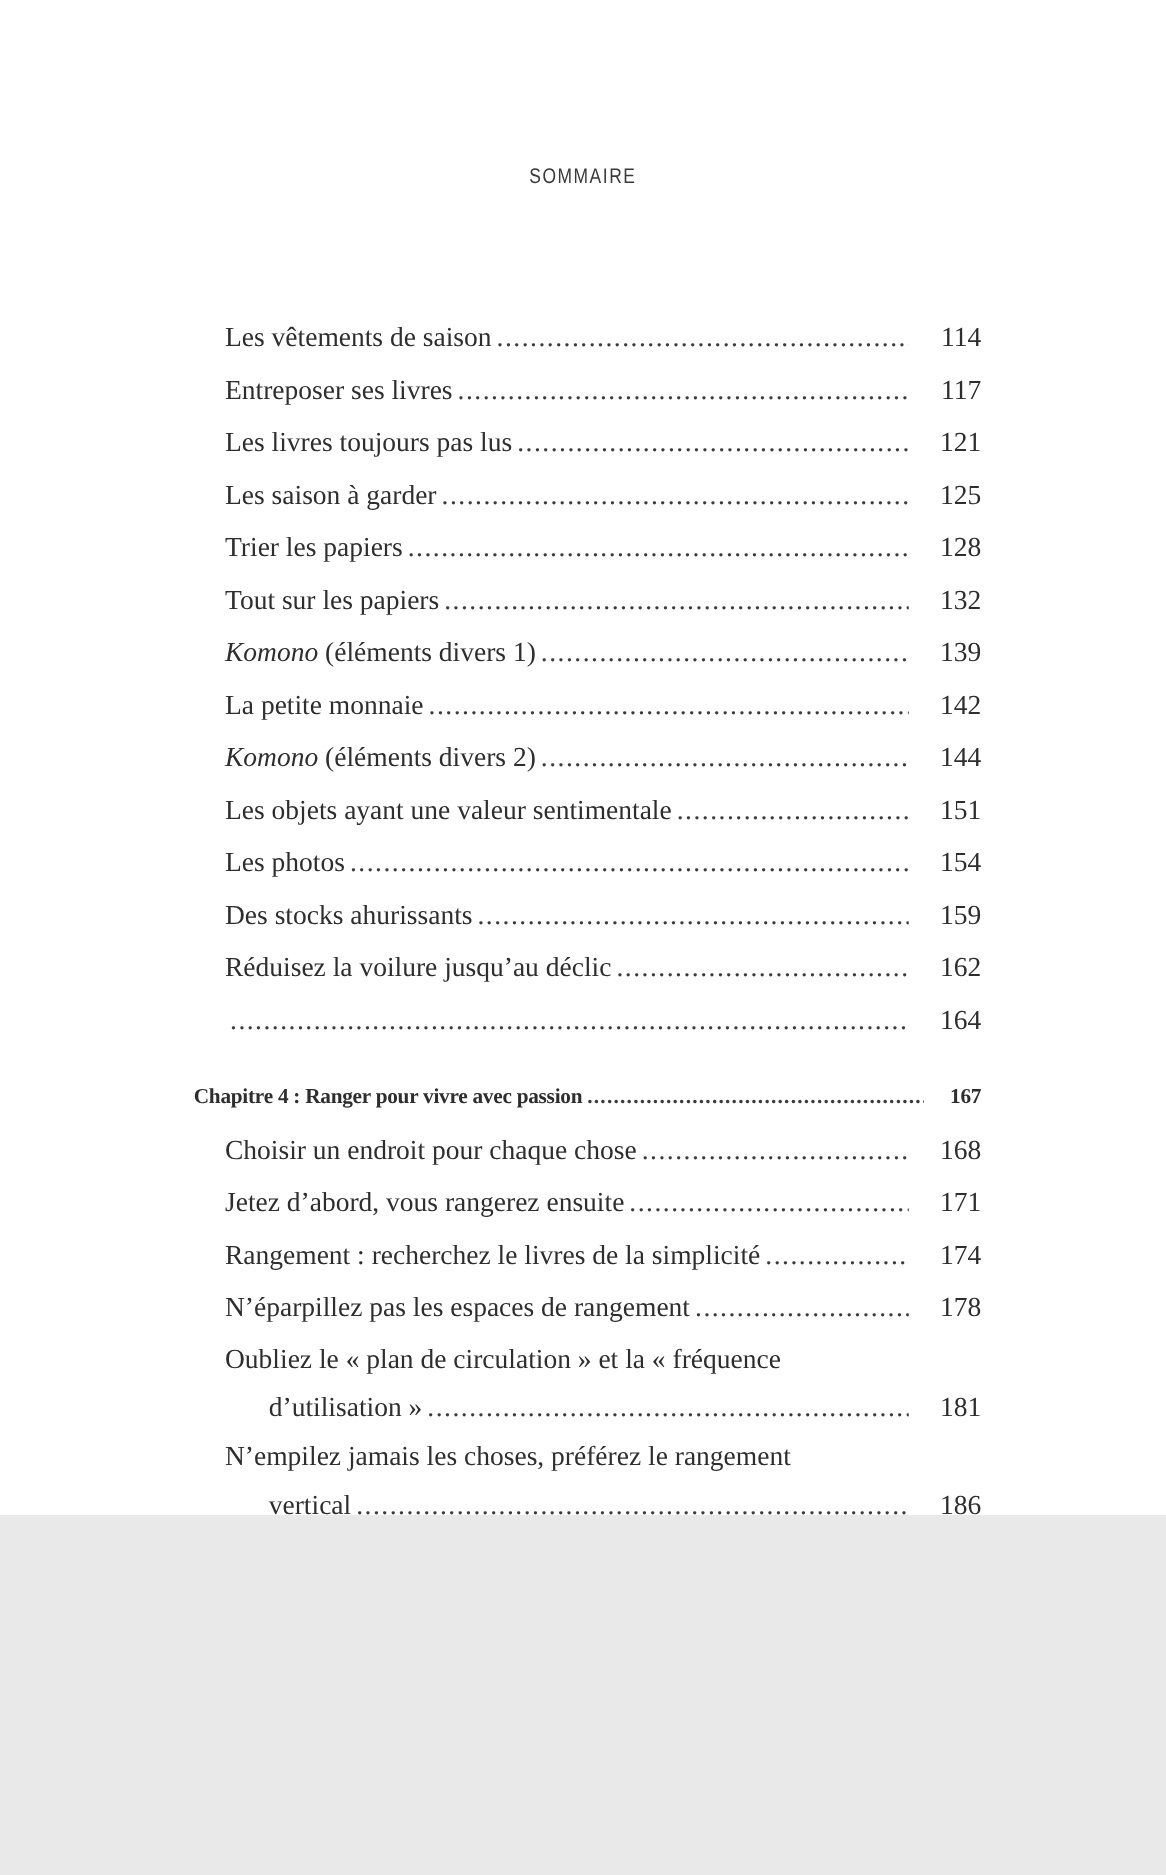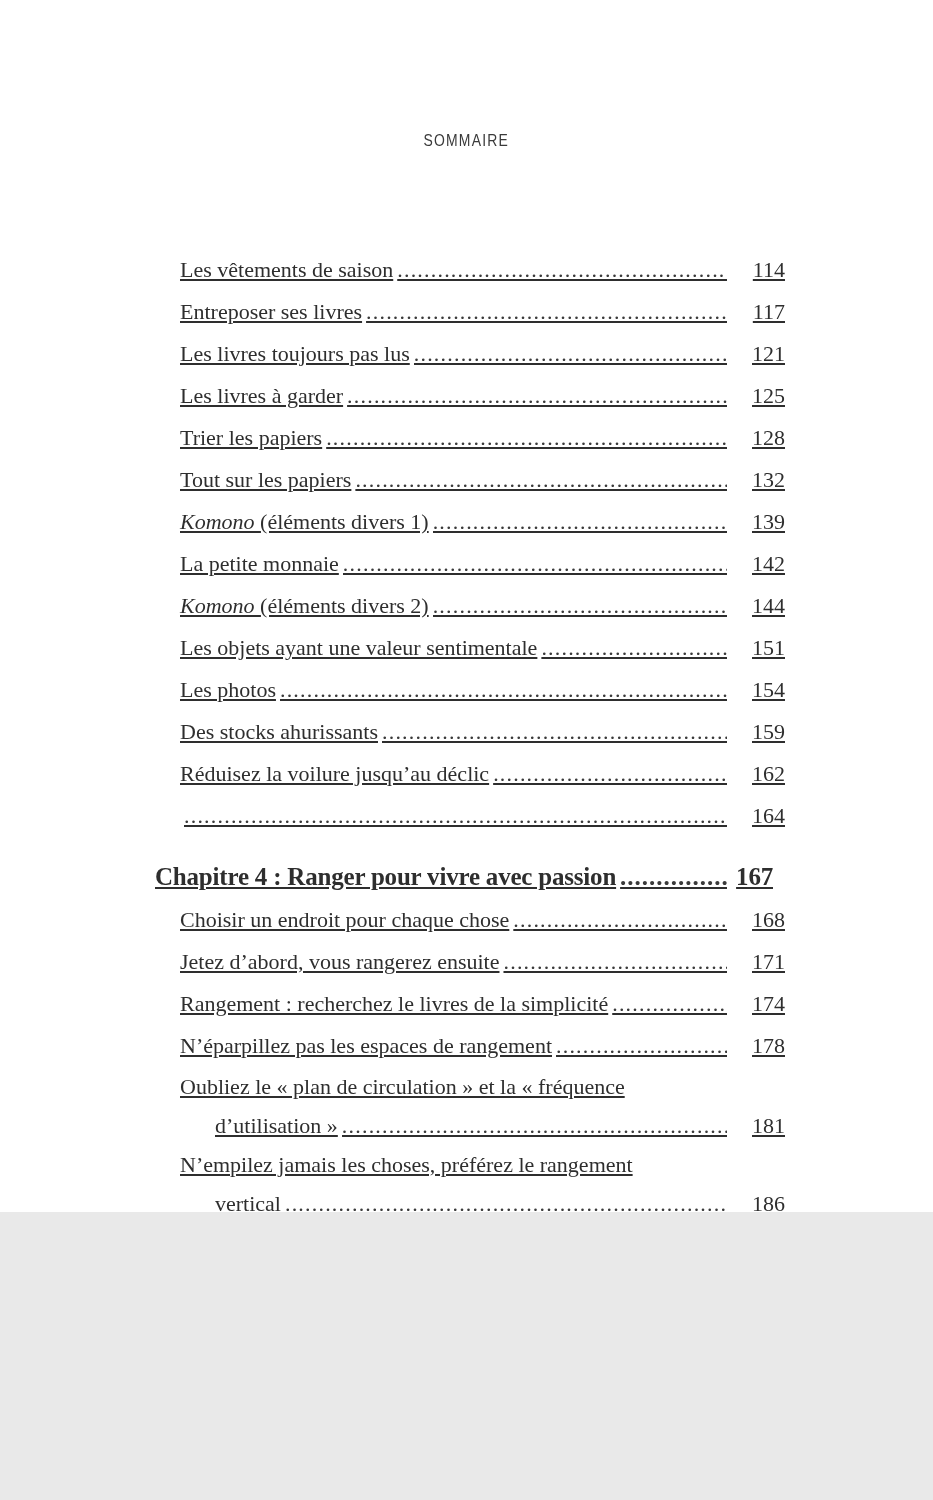--- a/index.html
+++ b/index.html
@@ -38,28 +38,27 @@
     top: 249px;
     left: 155px;
     width: 630px;
     font-size: 22px;
   }
   .toc-row {
     display: flex;
     align-items: center;
     line-height: 42px;
     white-space: nowrap;
-    text-decoration: underline;
   }
   .toc-row.sub { padding-left: 25px; }
   .toc-row.chapter {
-    font-size: 25px;
+    font-size: 17px;
     font-weight: bold;
     letter-spacing: -0.2px;
-    margin: 19px 12px 1px 0;
+    margin: 19px 0 1px 0;
   }
   .toc-row.sub-wrap {
     display: block;
     padding-left: 25px;
     line-height: 39px;
   }
   .toc-line1 { line-height: 39px; }
   .toc-flexline {
     display: flex;
     align-items: baseline;
@@ -119,21 +118,21 @@
         <span class="toc-title">Entreposer ses livres</span>
         <span class="toc-dots"></span>
         <span class="toc-page">117</span>
       </div>
       <div class="toc-row sub">
         <span class="toc-title">Les livres toujours pas lus</span>
         <span class="toc-dots"></span>
         <span class="toc-page">121</span>
       </div>
       <div class="toc-row sub">
-        <span class="toc-title">Les livres à garder</span>
+        <span class="toc-title">Les saison à garder</span>
         <span class="toc-dots"></span>
         <span class="toc-page">125</span>
       </div>
       <div class="toc-row sub">
         <span class="toc-title">Trier les papiers</span>
         <span class="toc-dots"></span>
         <span class="toc-page">128</span>
       </div>
       <div class="toc-row sub">
         <span class="toc-title">Tout sur les papiers</span>

